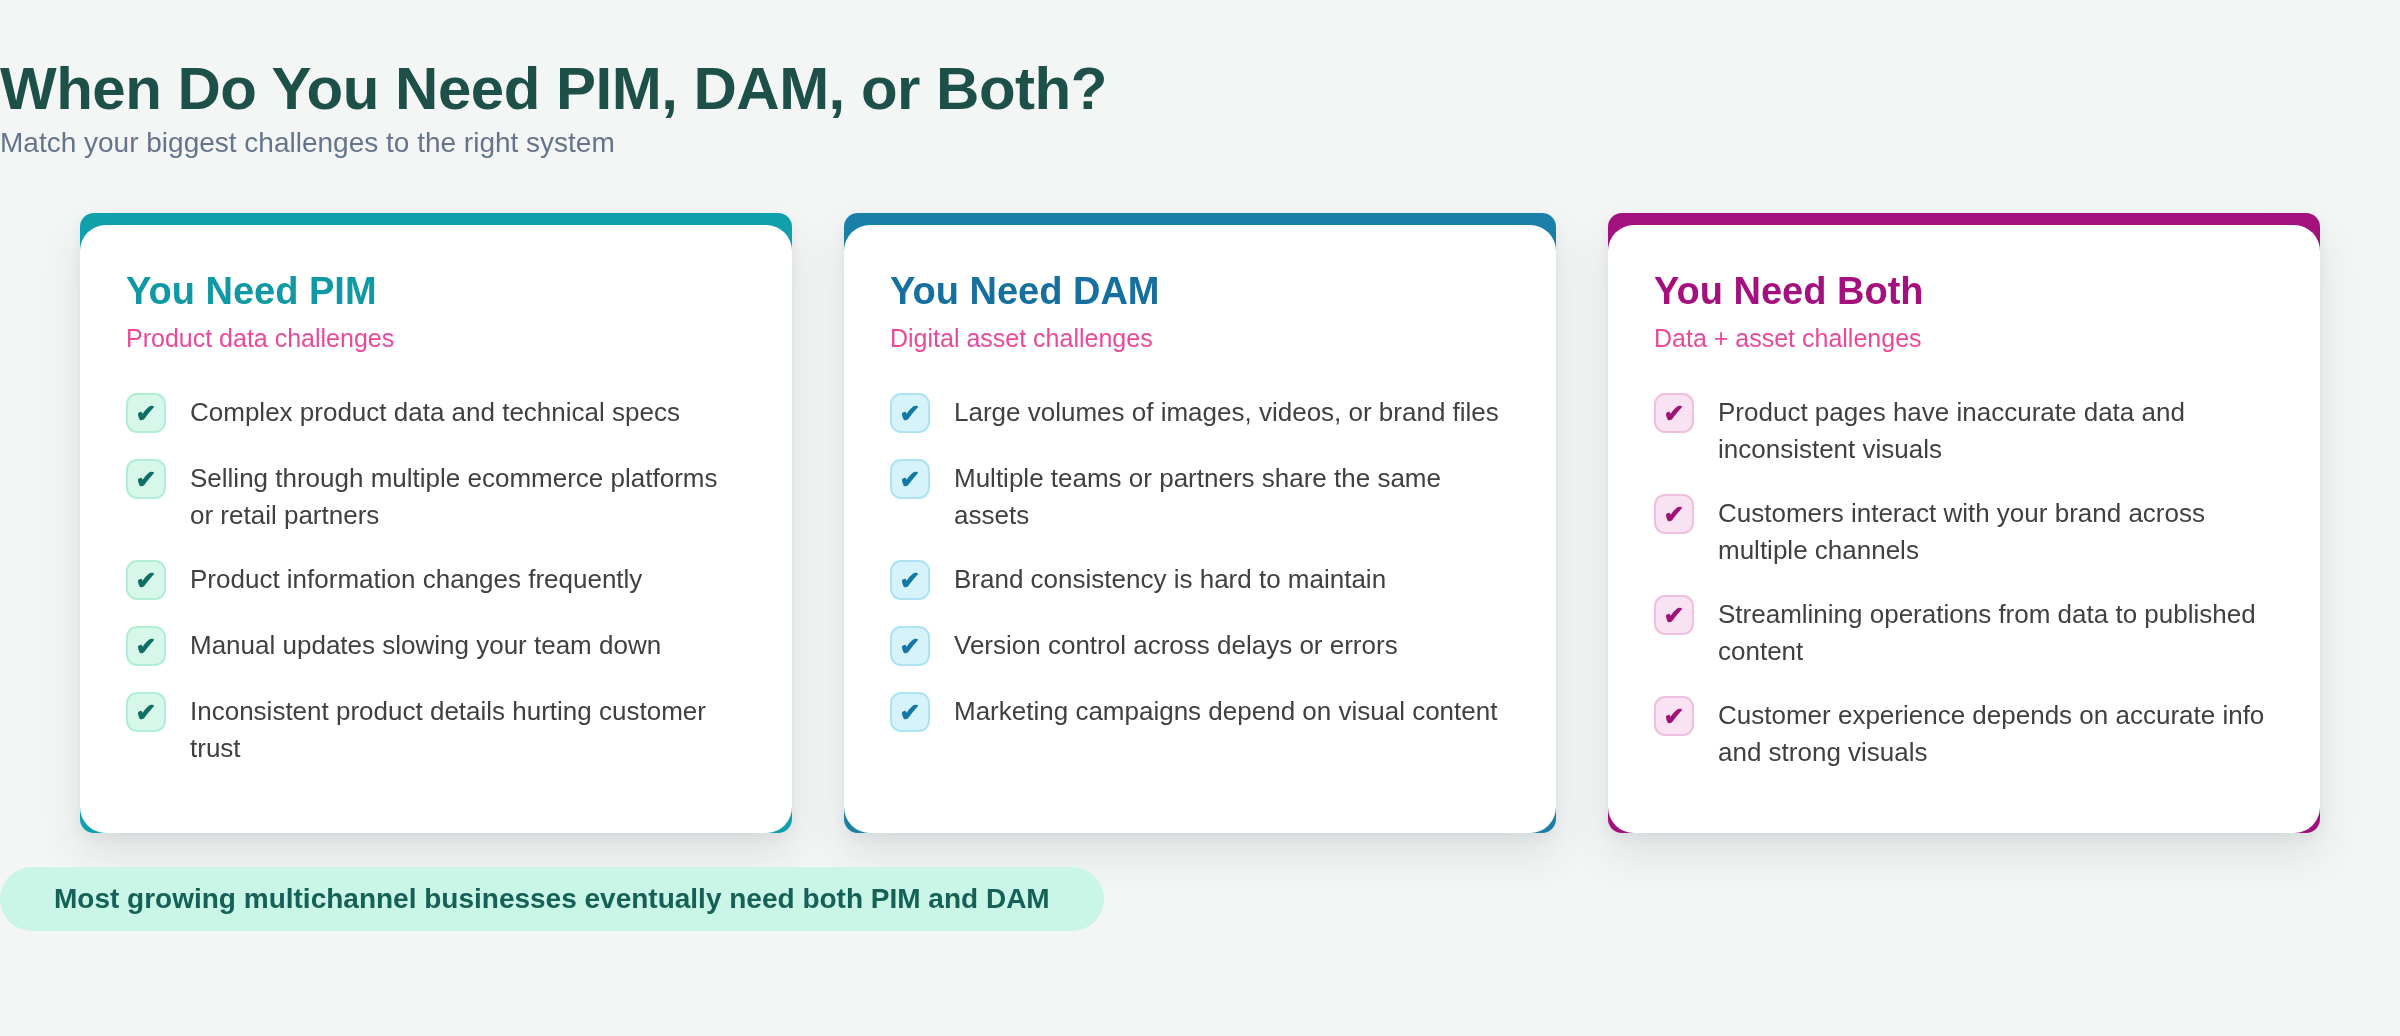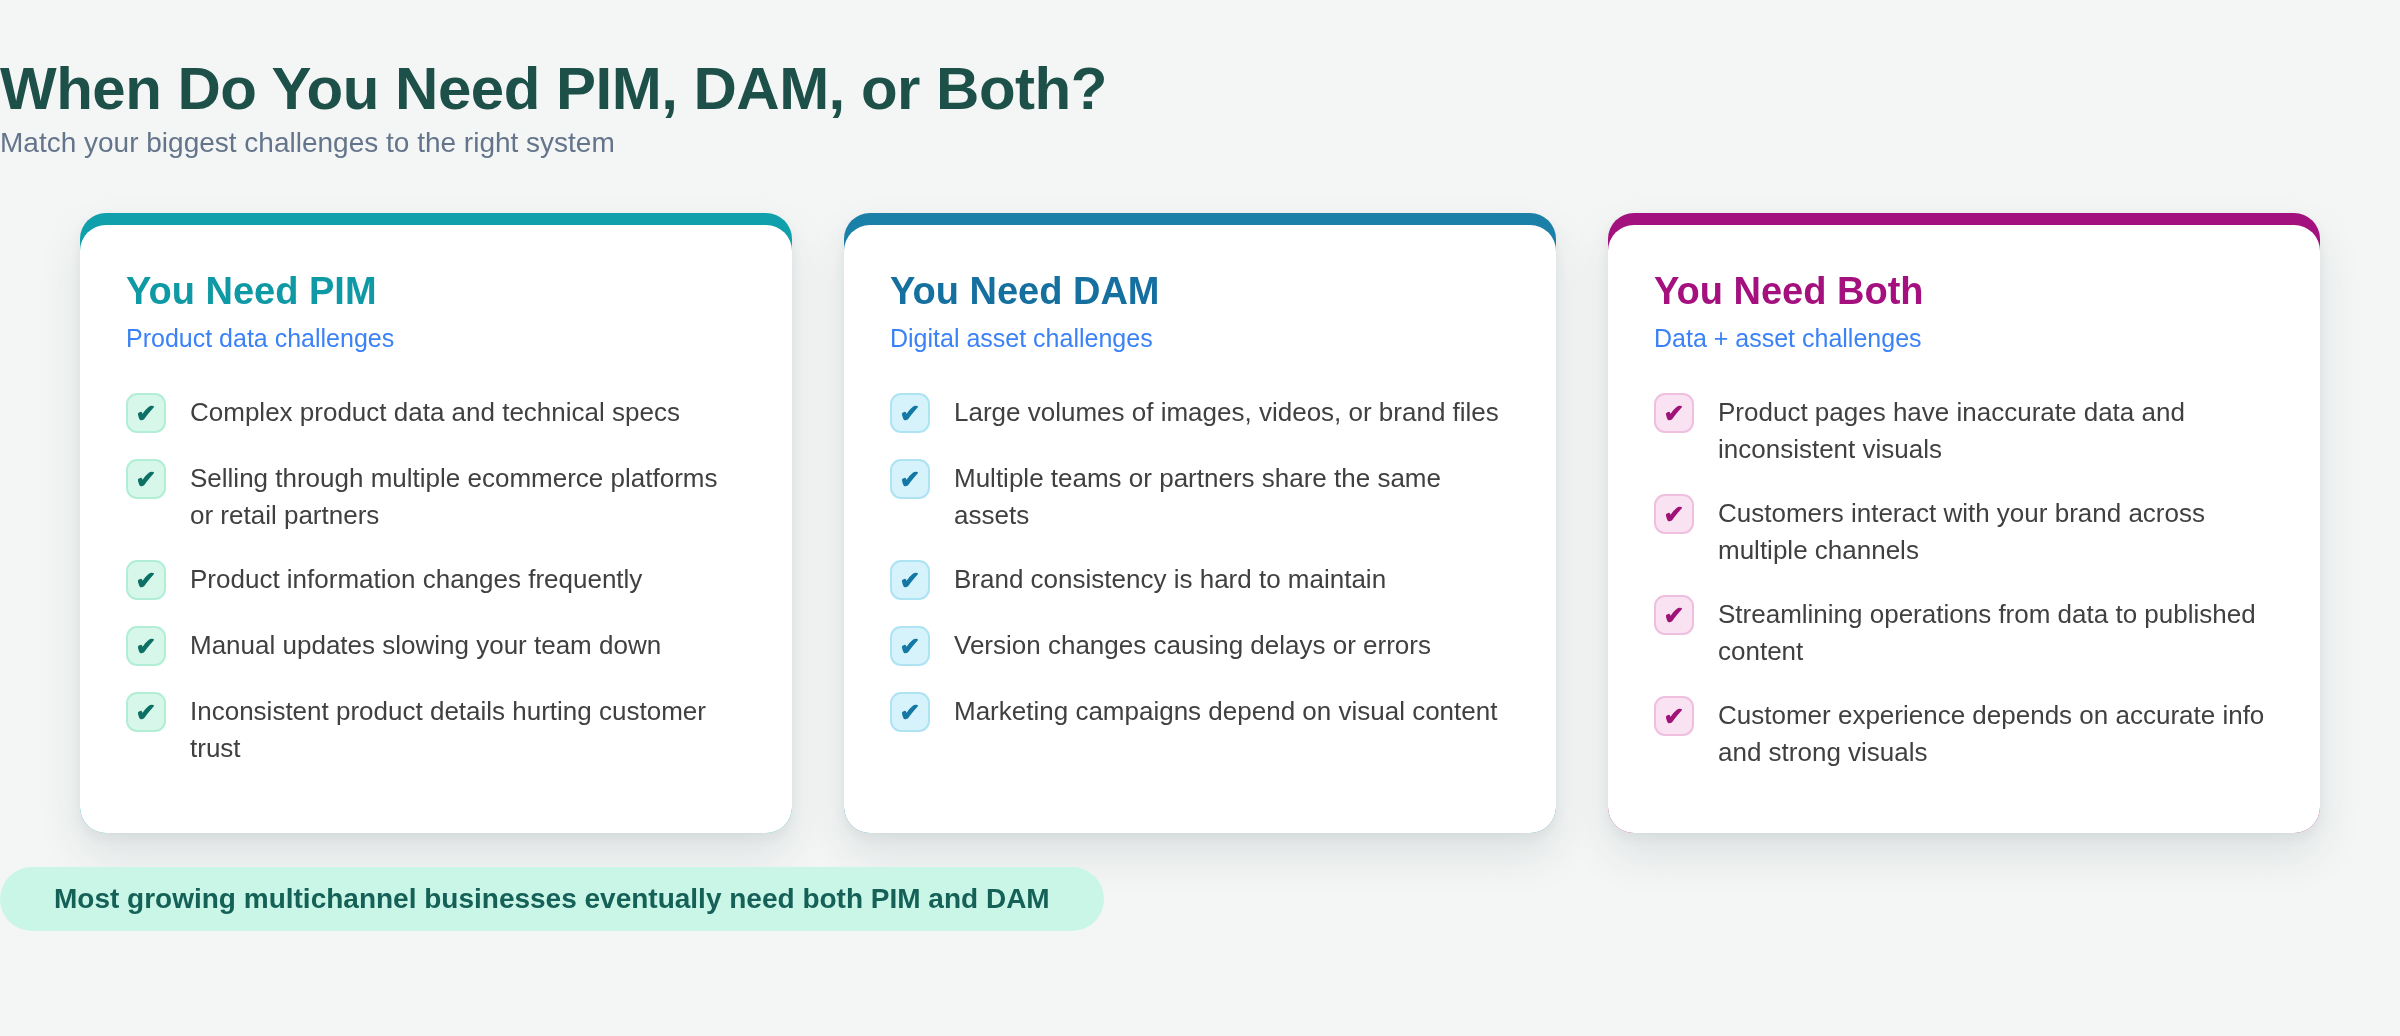--- a/index.html
+++ b/index.html
@@ -26,42 +26,42 @@
   }
   .cards-row {
     display: flex;
     gap: 52px;
     padding: 0 80px;
     margin-top: 53px;
   }
   .card {
     flex: 1;
     height: 620px;
-    border-radius: 26px;
+    border-radius: 14px;
     background: var(--bar);
     padding-top: 12px;
     box-shadow: 0 22px 45px rgba(20, 45, 60, 0.10), 0 5px 12px rgba(20, 45, 60, 0.05);
   }
   .card-inner {
     background: #ffffff;
     border-radius: 26px;
     height: 100%;
     padding: 44px 46px 0 46px;
   }
   .card-title {
     font-size: 38px;
     line-height: 44px;
     font-weight: 800;
     color: var(--accent);
   }
   .card-subtitle {
     margin-top: 10px;
     font-size: 25px;
     line-height: 30px;
-    color: #3b82f6;
+    color: #ec4899;
   }
   .checklist {
     list-style: none;
     margin-top: 40px;
   }
   .check-item {
     display: flex;
     align-items: flex-start;
     gap: 24px;
     margin-bottom: 26px;
@@ -158,21 +158,21 @@
     <span class="check-text">Multiple teams or partners share the same assets</span>
   </li>
 
   <li class="check-item">
     <span class="check-box">✔</span>
     <span class="check-text">Brand consistency is hard to maintain</span>
   </li>
 
   <li class="check-item">
     <span class="check-box">✔</span>
-    <span class="check-text">Version changes causing delays or errors</span>
+    <span class="check-text">Version control across delays or errors</span>
   </li>
 
   <li class="check-item">
     <span class="check-box">✔</span>
     <span class="check-text">Marketing campaigns depend on visual content</span>
   </li>
 </ul>
     </div>
   </section>
 

